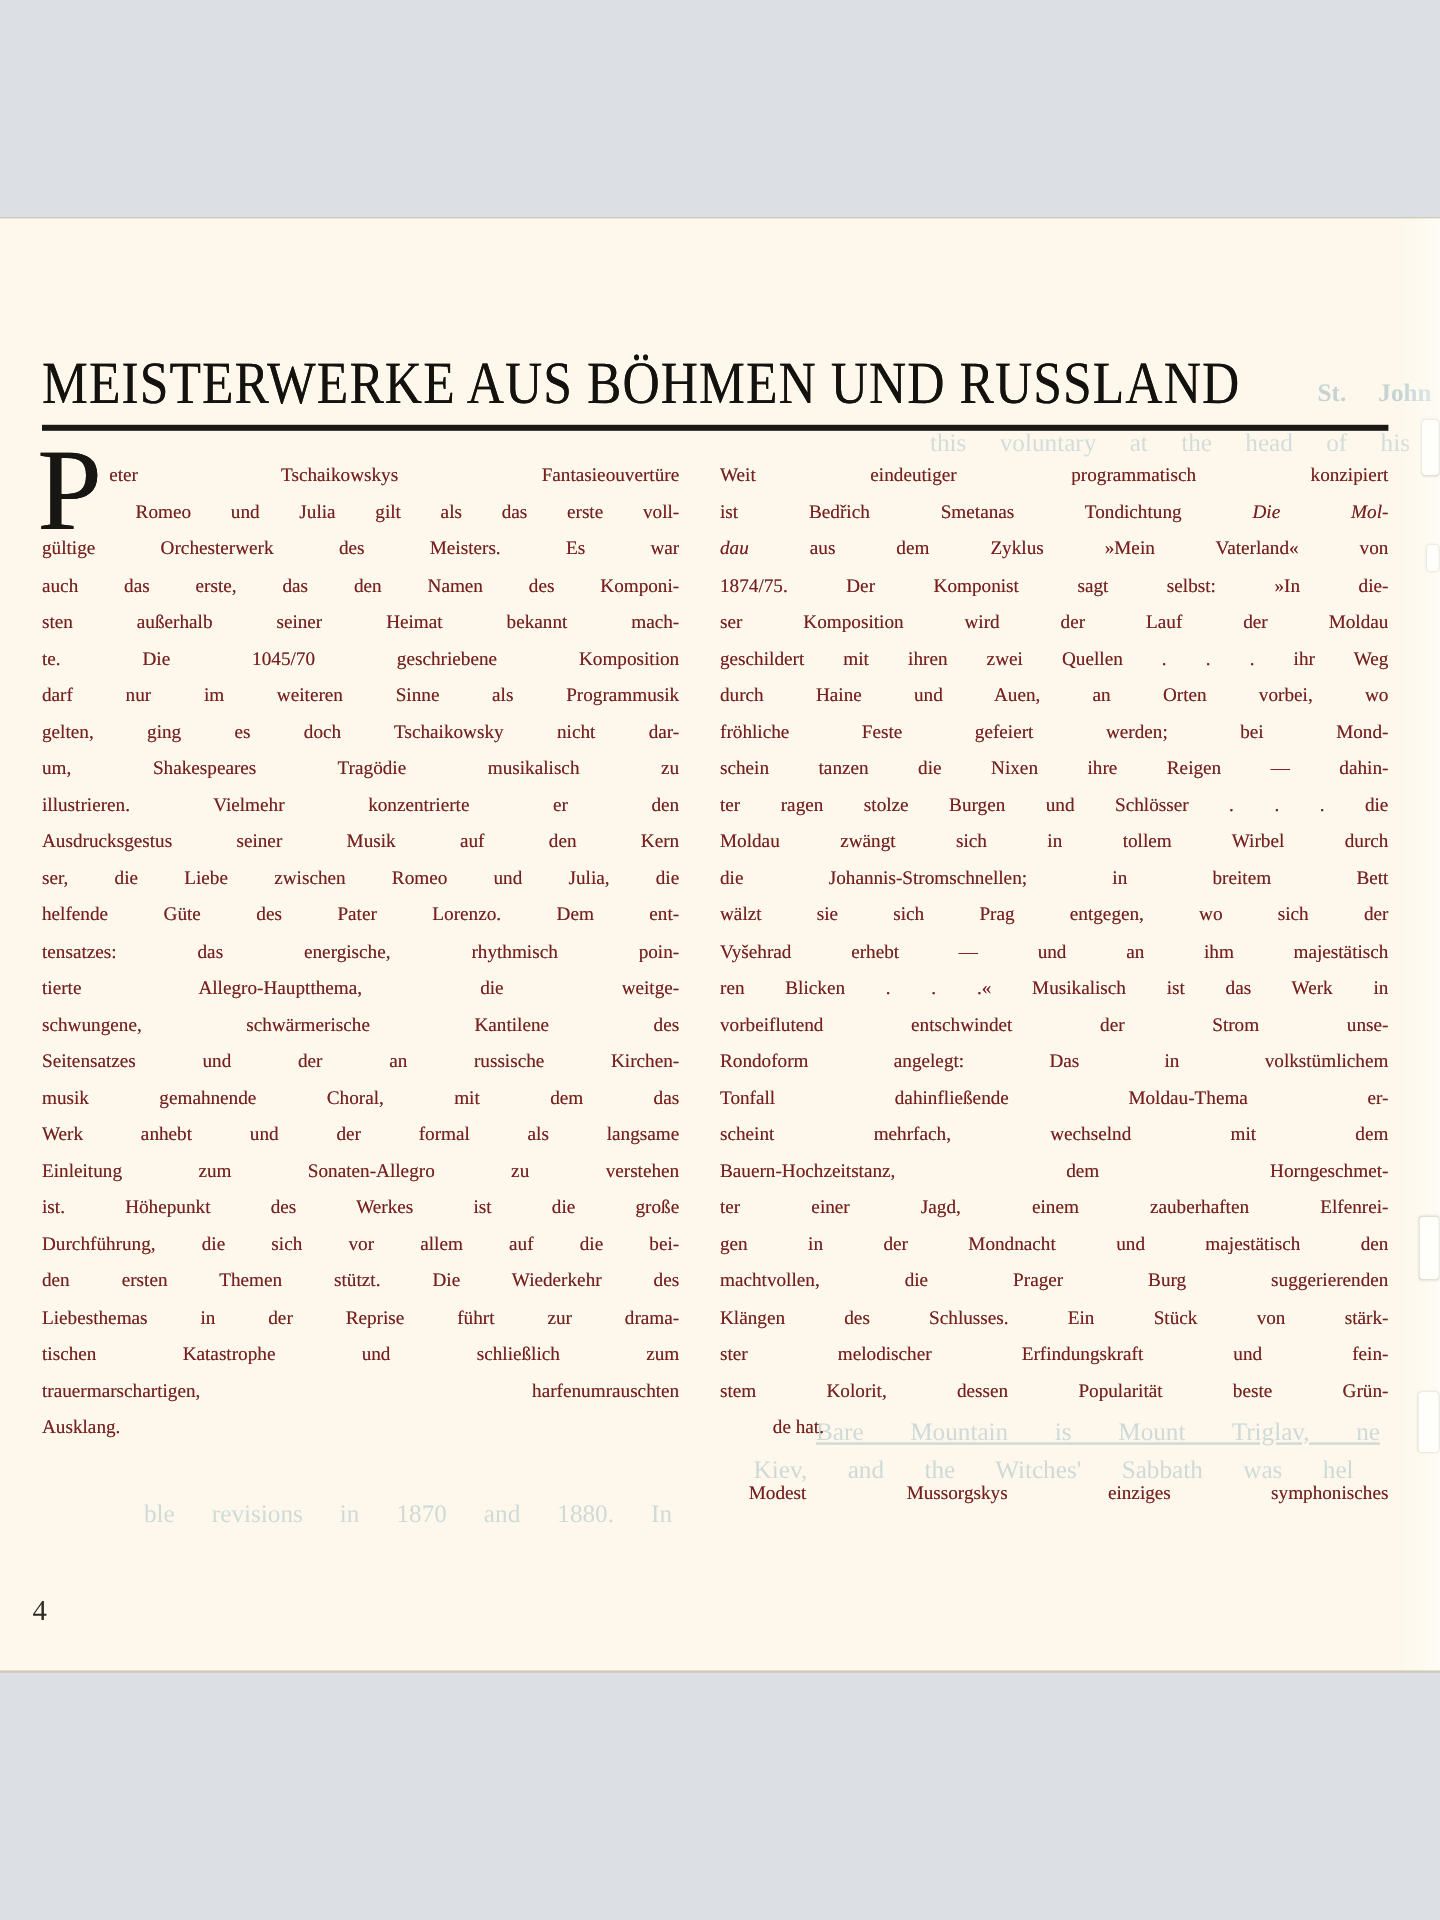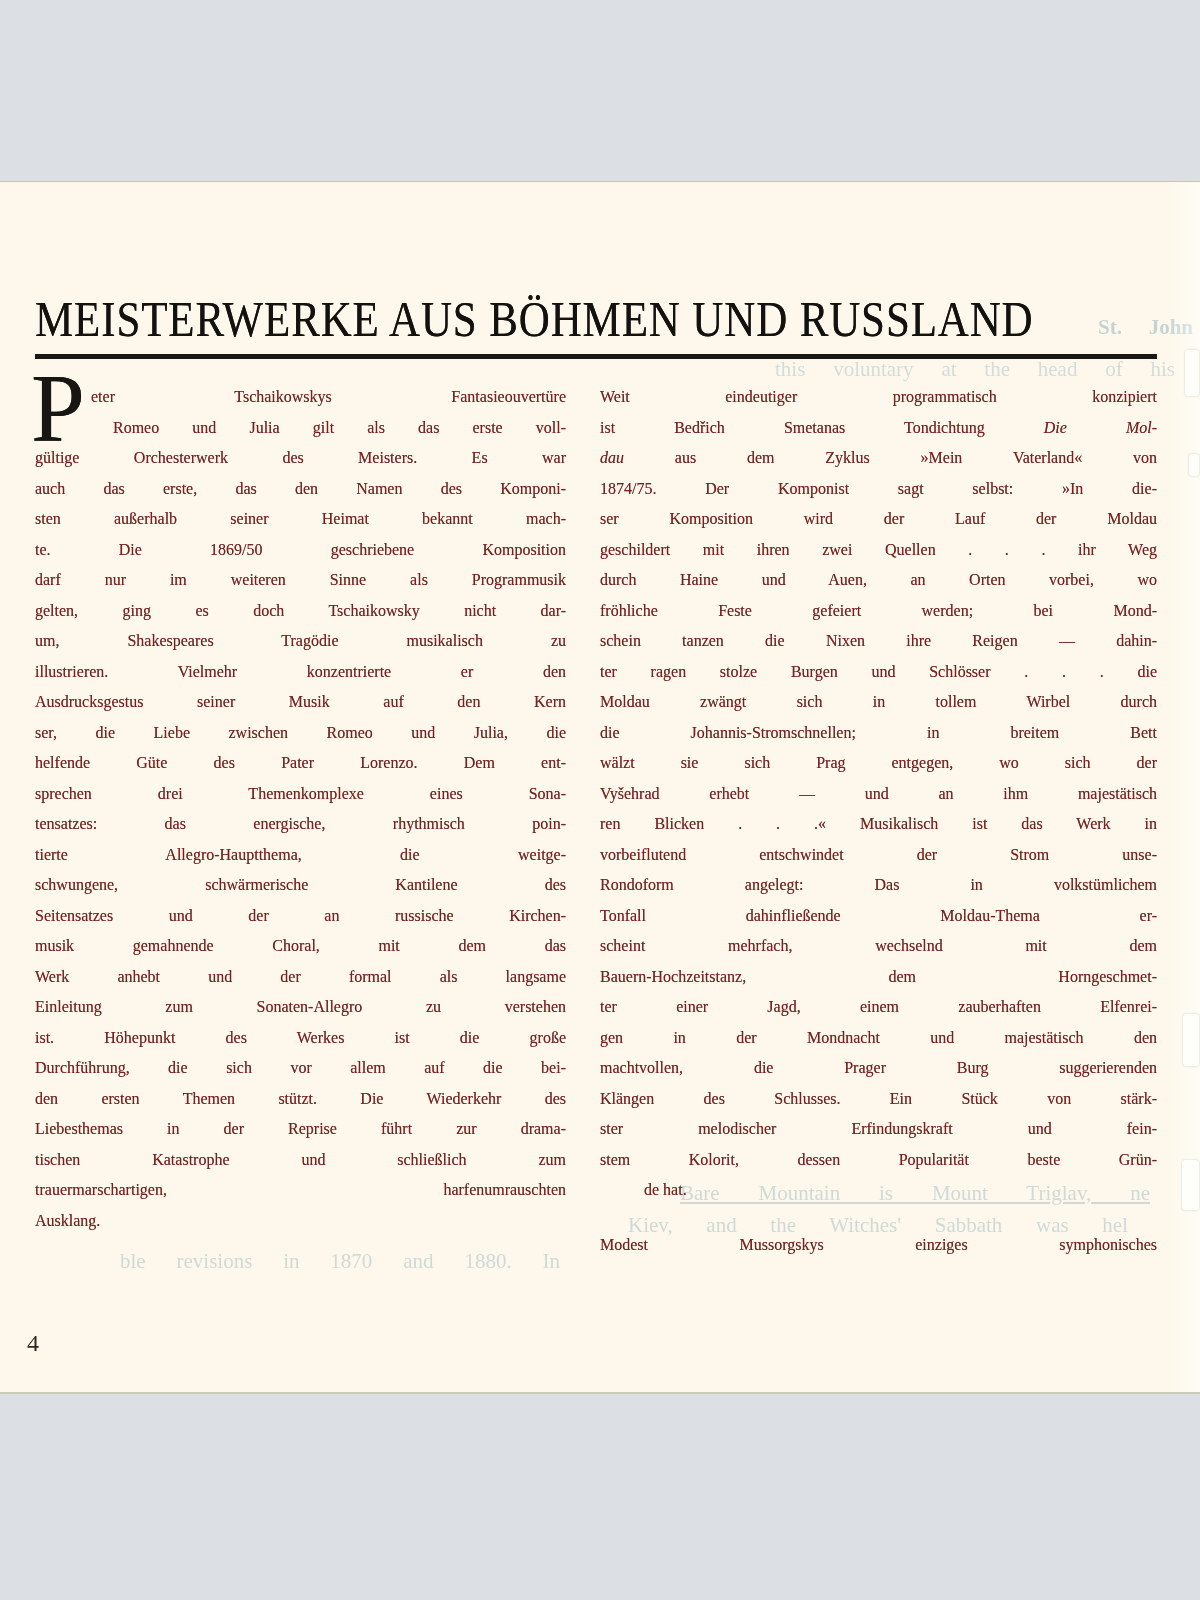--- a/index.html
+++ b/index.html
@@ -50,21 +50,21 @@
     white-space:nowrap;
     text-shadow:0 0 .3px rgba(30,28,25,.55);
   }
   .tline i{font-style:italic;}
   
   .col-left .tline:nth-child(1){padding-left:56px;}
   .col-left .tline:nth-child(2){padding-left:78px;}
   
   .col-left .tline:nth-child(29){text-align-last:left;}
   .col-right .col-para-1 .tline:nth-child(27){text-align-last:left;margin-left:44px;}
-  .col-para-2{margin-top:24px;}
+  .col-para-2{margin-top:24px;margin-left:24px;}
 
   .dropcap{
     position:absolute;left:31px;top:178px;
     font-size:97px;line-height:1;color:#181613;
     text-shadow:0 0 .4px rgba(20,18,15,.9);
   }
 
   .page-number{
     position:absolute;left:27px;top:1148px;
     font-size:24px;color:#2a2925;
@@ -99,29 +99,28 @@
   <div class="ghost ghost-5">ble revisions in 1870 and 1880. In</div>
 
   <div class="dropcap">P</div>
 
   <div class="col col-left">
       <div class="tline"><span>eter Tschaikowskys Fantasieouvertüre</span></div>
       <div class="tline"><span>Romeo und Julia gilt als das erste voll-</span></div>
       <div class="tline"><span>gültige Orchesterwerk des Meisters. Es war</span></div>
       <div class="tline"><span>auch das erste, das den Namen des Komponi-</span></div>
       <div class="tline"><span>sten außerhalb seiner Heimat bekannt mach-</span></div>
-      <div class="tline"><span>te. Die 1869/50 geschriebene Komposition</span></div>
+      <div class="tline"><span>te. Die 1045/70 geschriebene Komposition</span></div>
       <div class="tline"><span>darf nur im weiteren Sinne als Programmusik</span></div>
       <div class="tline"><span>gelten, ging es doch Tschaikowsky nicht dar-</span></div>
       <div class="tline"><span>um, Shakespeares Tragödie musikalisch zu</span></div>
       <div class="tline"><span>illustrieren. Vielmehr konzentrierte er den</span></div>
       <div class="tline"><span>Ausdrucksgestus seiner Musik auf den Kern</span></div>
       <div class="tline"><span>ser, die Liebe zwischen Romeo und Julia, die</span></div>
       <div class="tline"><span>helfende Güte des Pater Lorenzo. Dem ent-</span></div>
-      <div class="tline"><span>sprechen drei Themenkomplexe eines Sona-</span></div>
       <div class="tline"><span>tensatzes: das energische, rhythmisch poin-</span></div>
       <div class="tline"><span>tierte Allegro-Hauptthema, die weitge-</span></div>
       <div class="tline"><span>schwungene, schwärmerische Kantilene des</span></div>
       <div class="tline"><span>Seitensatzes und der an russische Kirchen-</span></div>
       <div class="tline"><span>musik gemahnende Choral, mit dem das</span></div>
       <div class="tline"><span>Werk anhebt und der formal als langsame</span></div>
       <div class="tline"><span>Einleitung zum Sonaten-Allegro zu verstehen</span></div>
       <div class="tline"><span>ist. Höhepunkt des Werkes ist die große</span></div>
       <div class="tline"><span>Durchführung, die sich vor allem auf die bei-</span></div>
       <div class="tline"><span>den ersten Themen stützt. Die Wiederkehr des</span></div>

